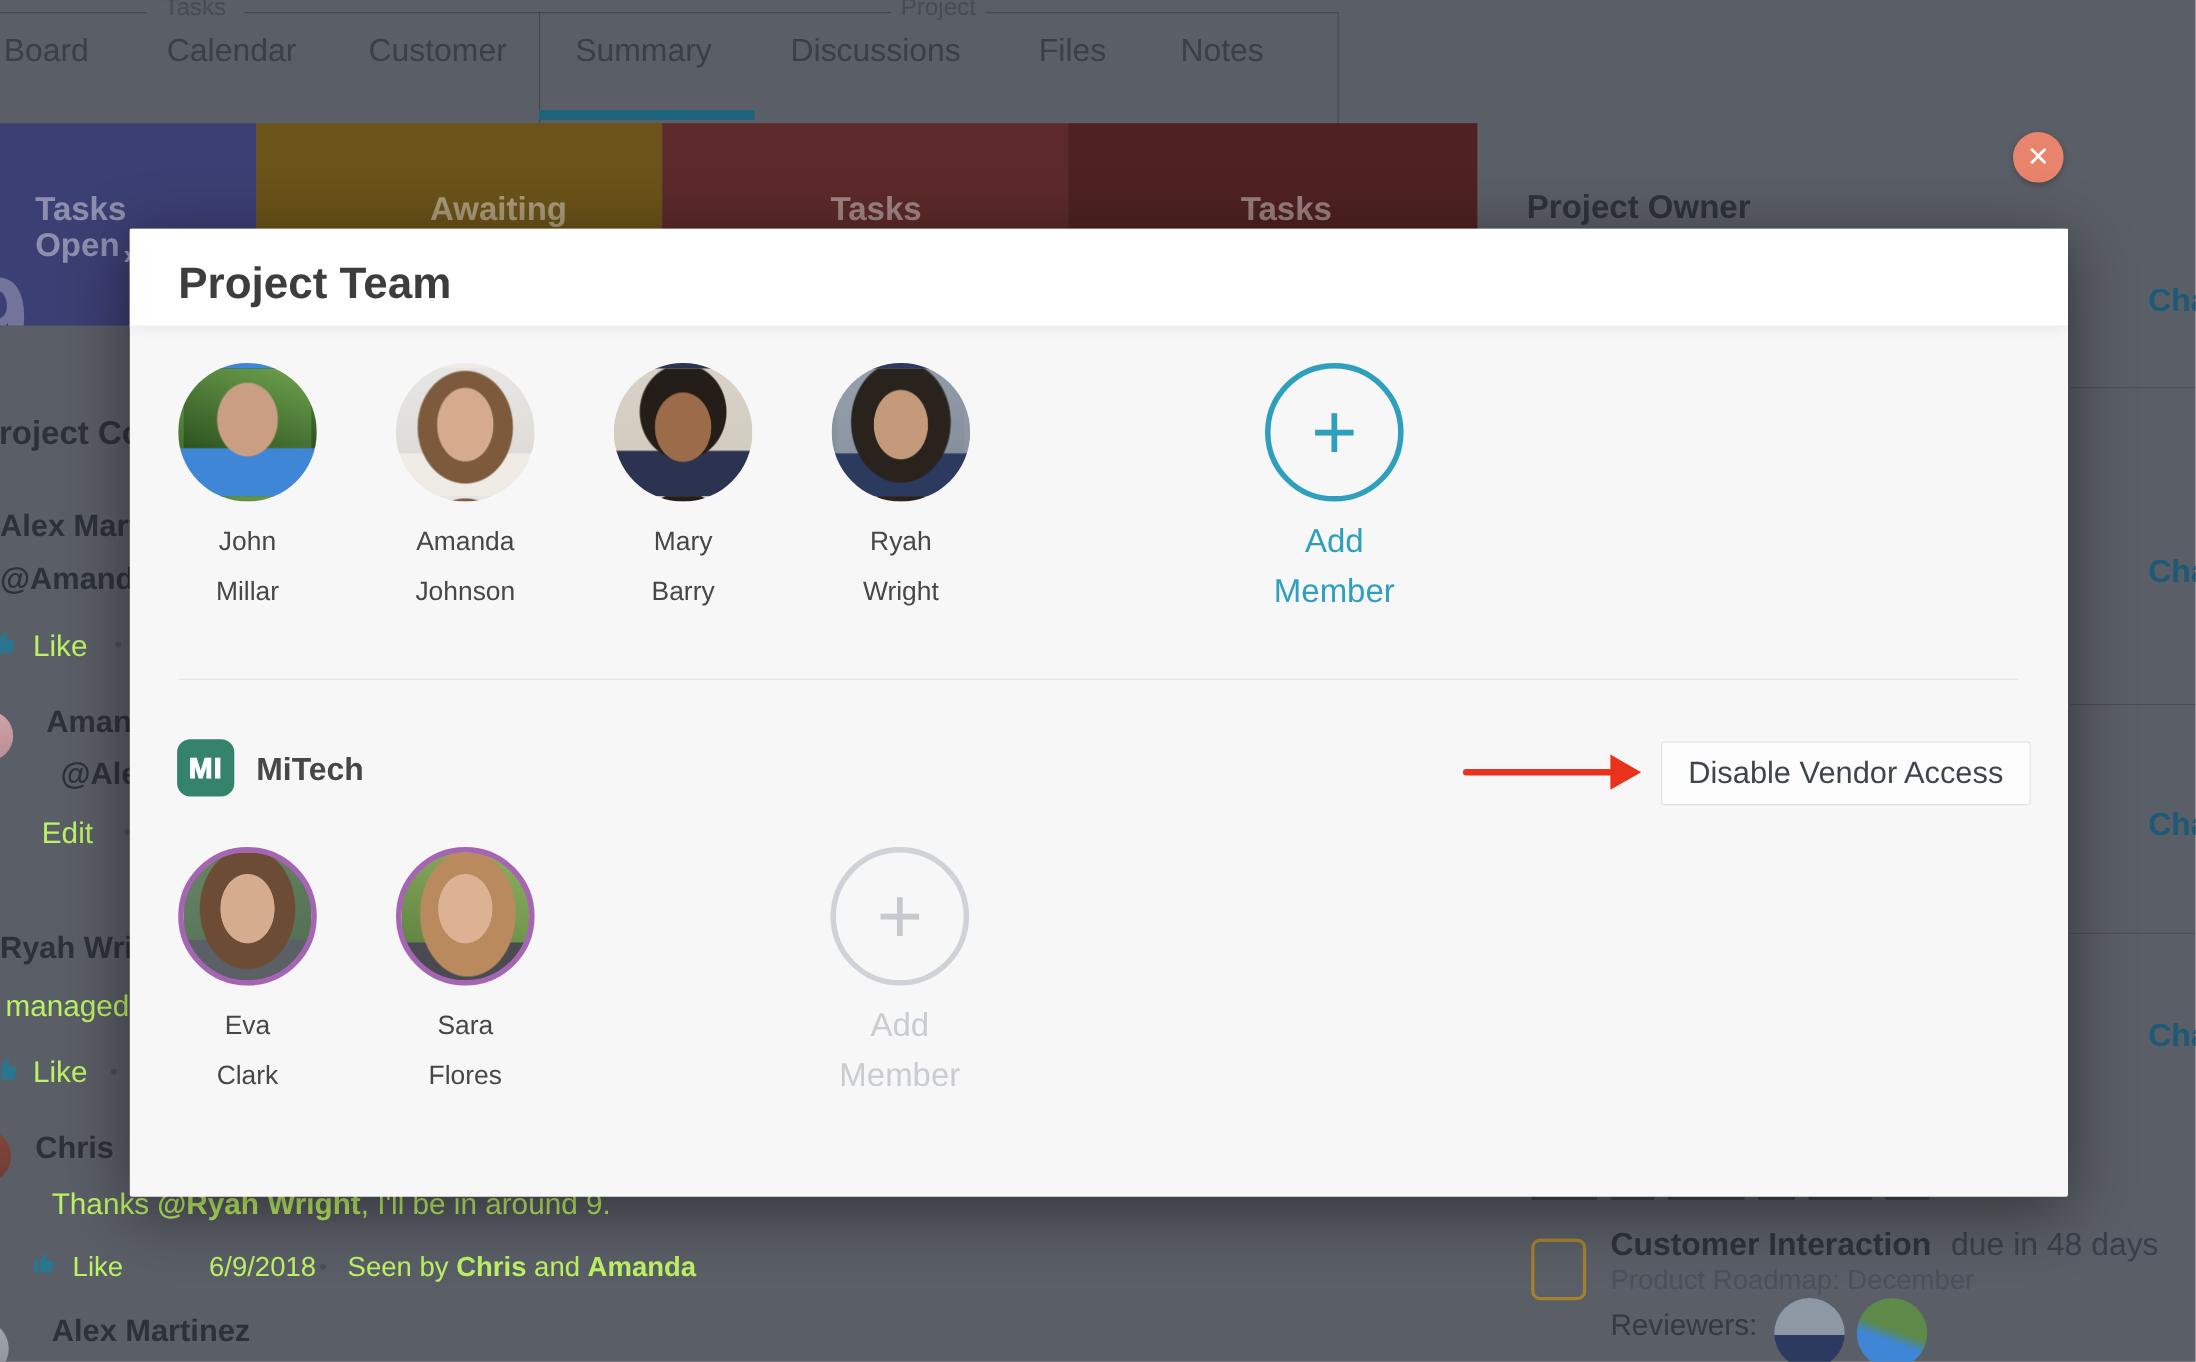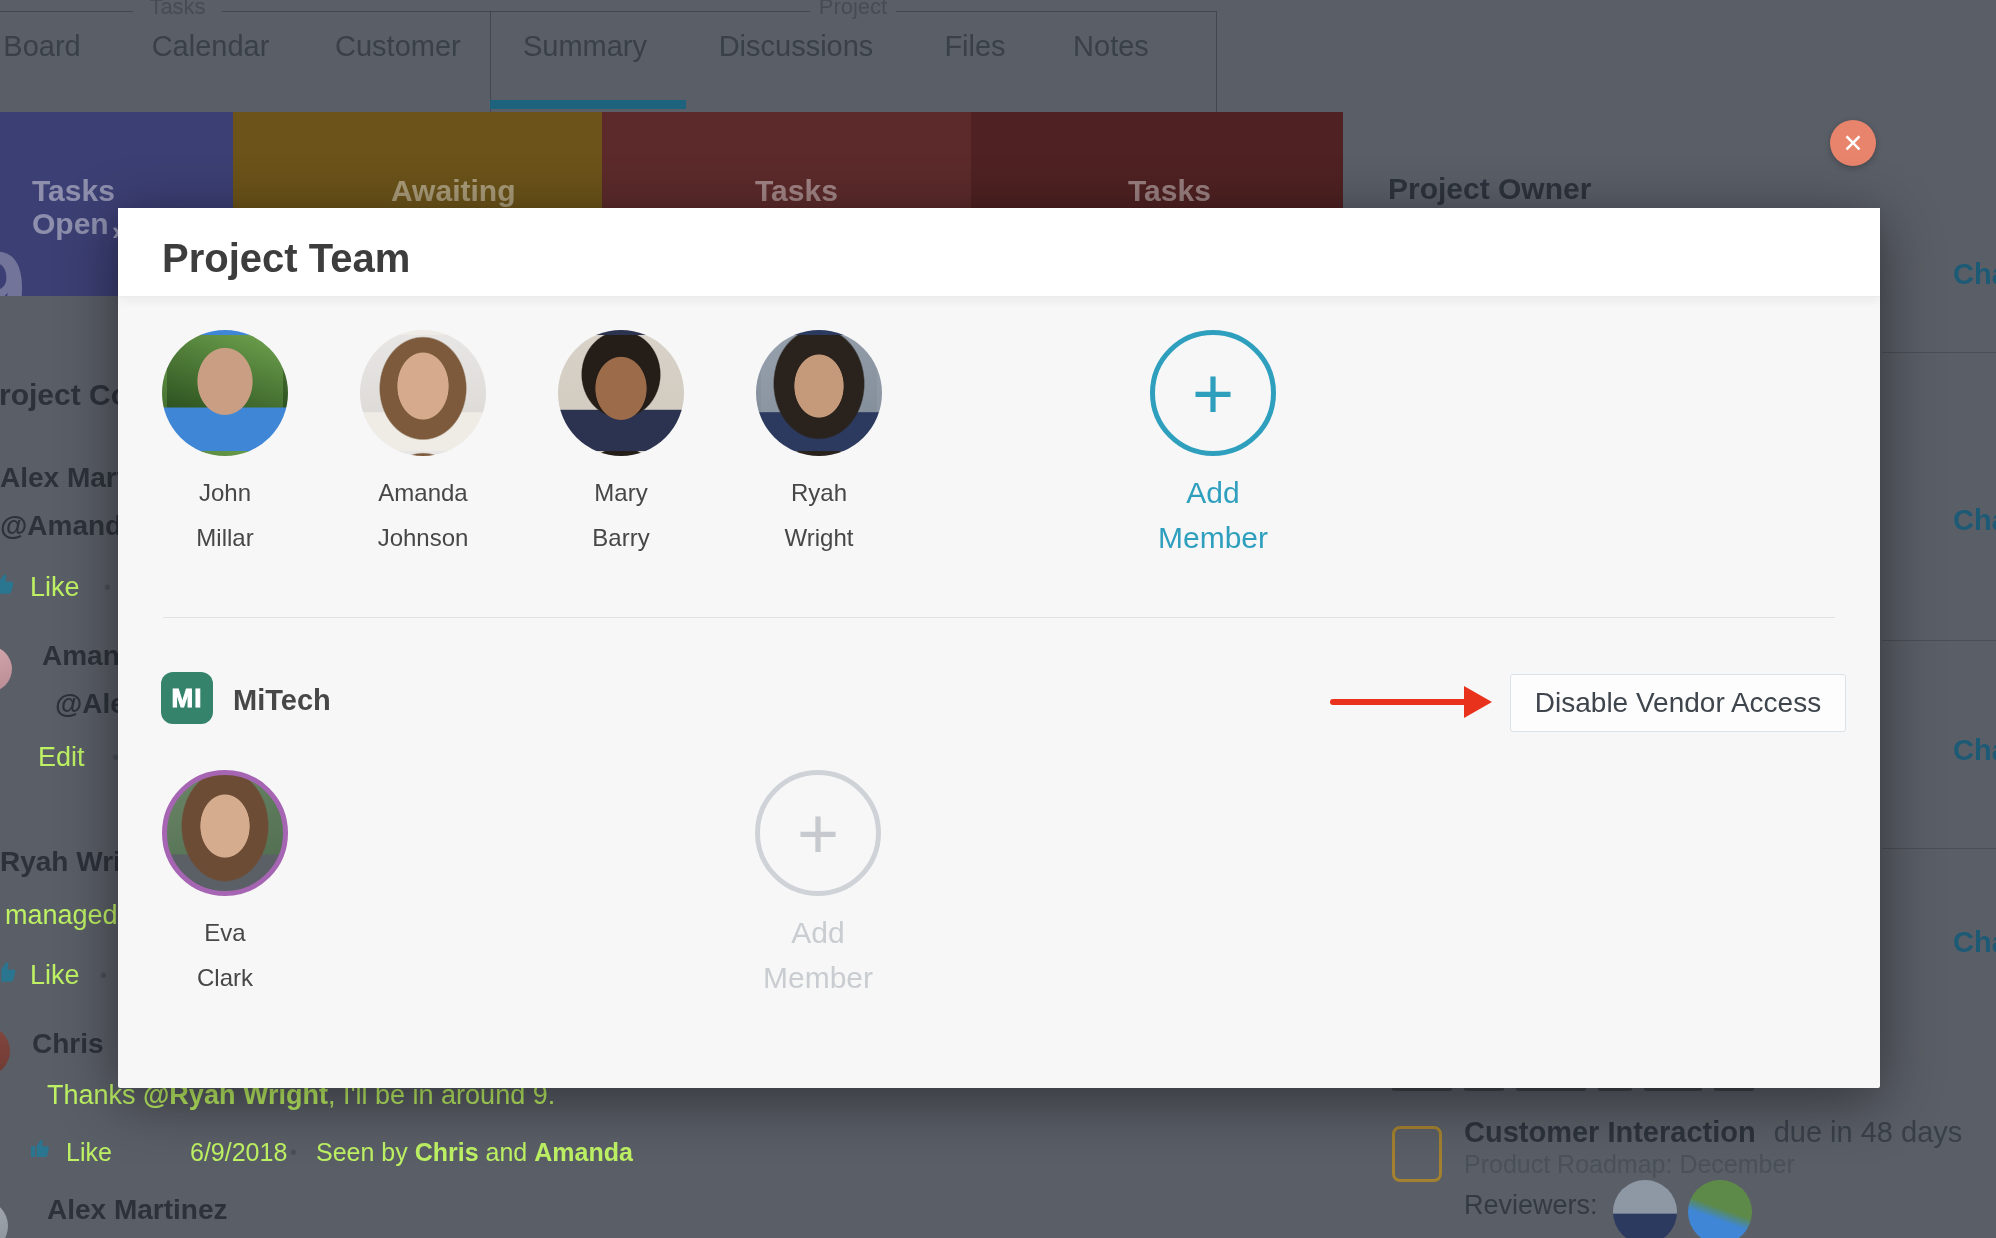--- a/index.html
+++ b/index.html
@@ -312,20 +312,27 @@
 
 
         <div class="member">
           <div class="avatar av-eva" style="border-color: rgb(166, 101, 178);"></div>
           <div class="mname">
             <div>Eva</div>
             <div>Clark</div>
           </div>
         </div>
 
+        <div class="member">
+          <div class="avatar av-sara" style="border-color: rgb(166, 101, 178);"></div>
+          <div class="mname">
+            <div>Sara</div>
+            <div>Flores</div>
+          </div>
+        </div>
       </div>
 
     <div class="addm addm2">
       <div class="addc addc-gray">+</div>
       <div class="addlbl addlbl-gray">
         <div>Add</div>
         <div>Member</div>
       </div>
     </div>
   </div>

